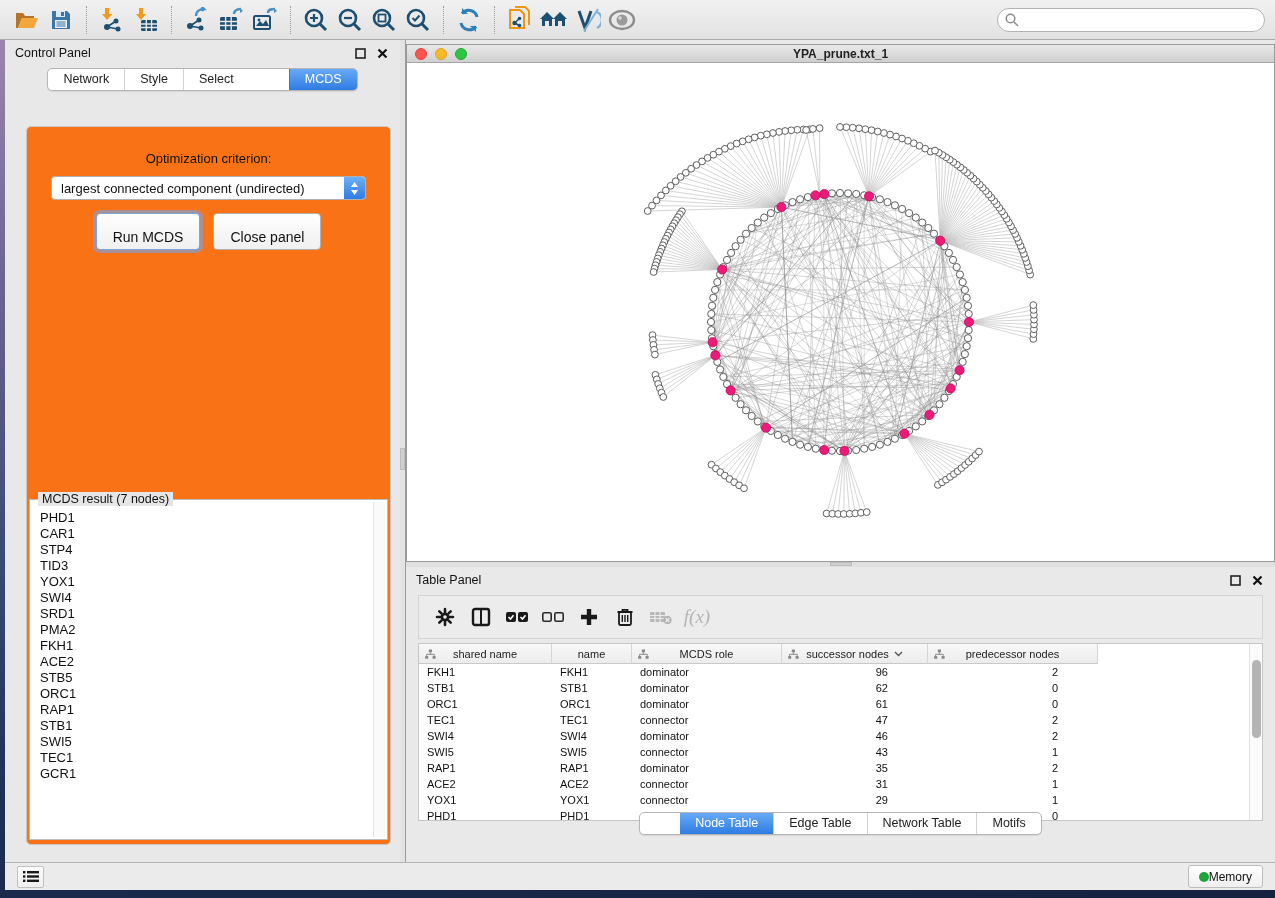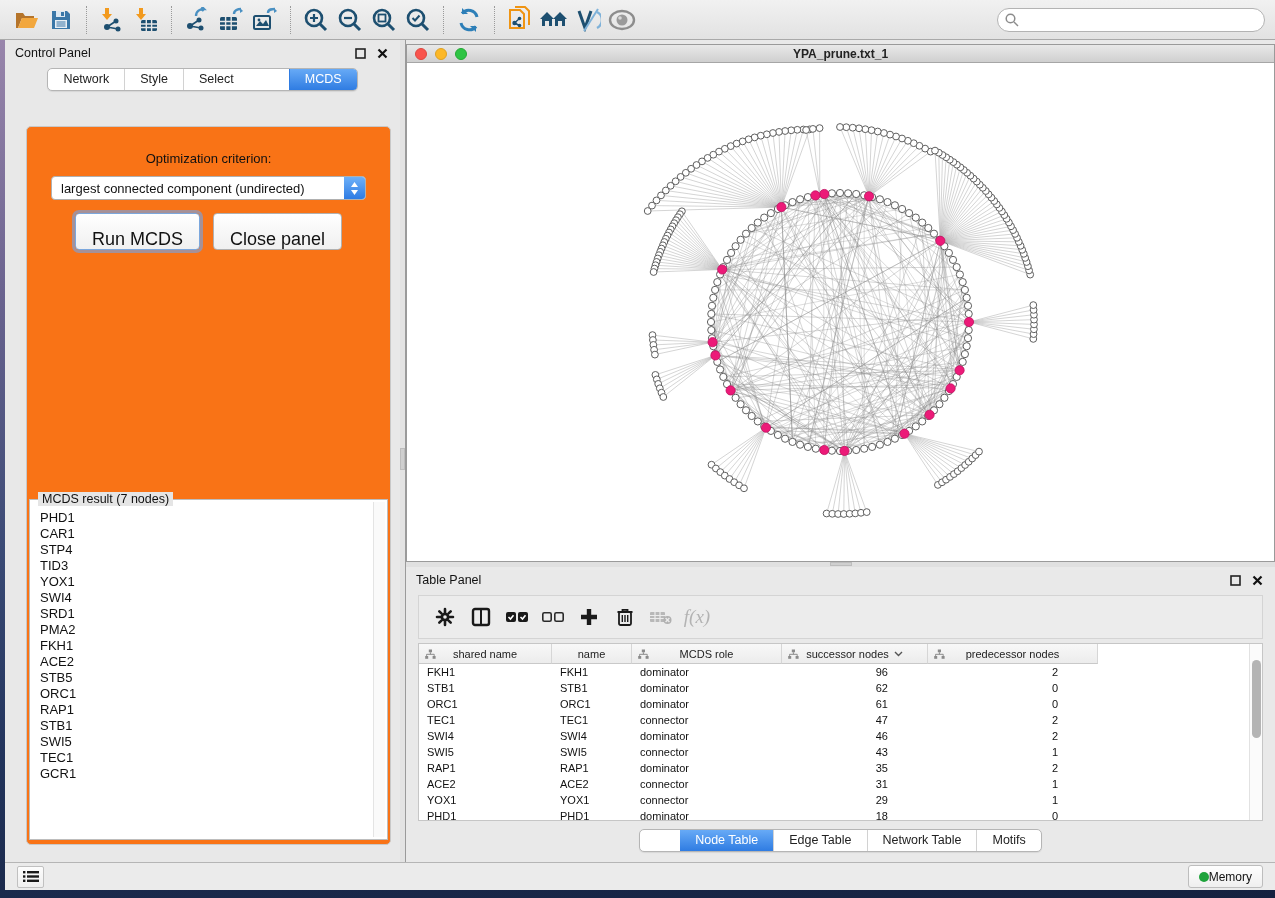--- a/index.html
+++ b/index.html
@@ -37,21 +37,21 @@
   .crit-label { text-align:center; margin-top:24px; font-size:13px; color:#111; }
   .dropdown { position:relative; margin:10px auto 0; width:315px; height:24px; background:#fff;
     border:1px solid #b0b0b0; border-radius:4px; display:flex; align-items:center;
     font-size:13px; color:#111; padding-left:9px; }
   .dd-cap { position:absolute; right:0px; top:0px; width:21px; height:22px; border-radius:0 3px 3px 0;
     background:linear-gradient(#6db0f8,#2e7ce4); display:flex; flex-direction:column;
     align-items:center; justify-content:center; gap:1px; }
   .dd-cap svg { display:block; }
   .btn-row { display:flex; justify-content:center; gap:13px; margin-top:13px; }
   .mac-btn { height:37px; padding:15px 16px; background:linear-gradient(#ffffff,#f0f0f0);
-    border:1px solid #b1b1b1; border-radius:4px; font-size:18px; color:#111;
+    border:1px solid #b1b1b1; border-radius:4px; font-size:14px; color:#111;
     font-family:"Liberation Sans",sans-serif; }
   .mac-btn.focused { box-shadow:0 0 0 3px rgba(110,165,240,.6); border-color:#7ba7dd; }
   .mcds-group { position:absolute; left:2px; right:2px; top:372px; bottom:4px;
     border:1px solid #bdbdbd; background:#fff; }
   .mcds-title { position:absolute; top:-8px; left:8px; background:#e5e5e5; padding:0 4px;
     font-size:12.5px; color:#111; }
   .mcds-list { position:absolute; inset:2px 14px 2px 2px; overflow:hidden; padding:8px 0 0 8px; }
   .mcds-item { font-size:13px; line-height:16px; color:#111; }
   .mcds-scroll { position:absolute; top:2px; bottom:2px; right:2px; width:12px; background:#fafafa;
     border-left:1px solid #e4e4e4; }
@@ -90,21 +90,21 @@
     background:linear-gradient(#f8f8f8,#ececec); border-right:1px solid #d6d6d6; border-bottom:1px solid #c9c9c9;
     font-size:11px; color:#222; flex-shrink:0; }
   .th .tree { position:absolute; left:6px; top:5px; }
   .th .chev { margin-left:5px; color:#555; }
   .th.filler { flex:1; border-right:none; background:#fff; border-bottom:1px solid #fff; }
   .tr { display:flex; height:16px; align-items:center; }
   .td { font-size:11px; color:#111; flex-shrink:0; padding-left:8px; white-space:nowrap; overflow:hidden; }
   .td.num { text-align:right; padding-left:0; padding-right:40px; }
   .tbl-scroll { width:13px; background:#fbfbfb; border-left:1px solid #e2e2e2; position:relative; }
   .tbl-thumb { position:absolute; left:2px; top:16px; width:9px; height:78px; background:#b4b4b4; border-radius:5px; }
-  .tp-tabs-row { position:absolute; left:0; right:0; bottom:10px; display:flex; justify-content:center; }
+  .tp-tabs-row { position:absolute; left:0; right:0; bottom:27px; display:flex; justify-content:center; }
   
   .statusbar { position:absolute; left:5px; right:0; top:862px; height:28px; background:#ebebeb;
     border-top:1px solid #b5b5b5; display:flex; align-items:center; padding:0 12px; }
   .list-btn { width:27px; height:22px; background:linear-gradient(#fdfdfd,#efefef); border:1px solid #c0c0c0;
     border-radius:2px; display:flex; align-items:center; justify-content:center; }
   .memory-btn { margin-left:auto; height:23px; padding:0 10px; background:linear-gradient(#fefefe,#efefef);
     border:1px solid #bdbdbd; border-radius:3px; display:flex; align-items:center; font-size:12px; color:#111; }
   .memdot { width:10px; height:10px; border-radius:50%; background:#1ea33b; }
   .icon { display:block; }
 </style>

